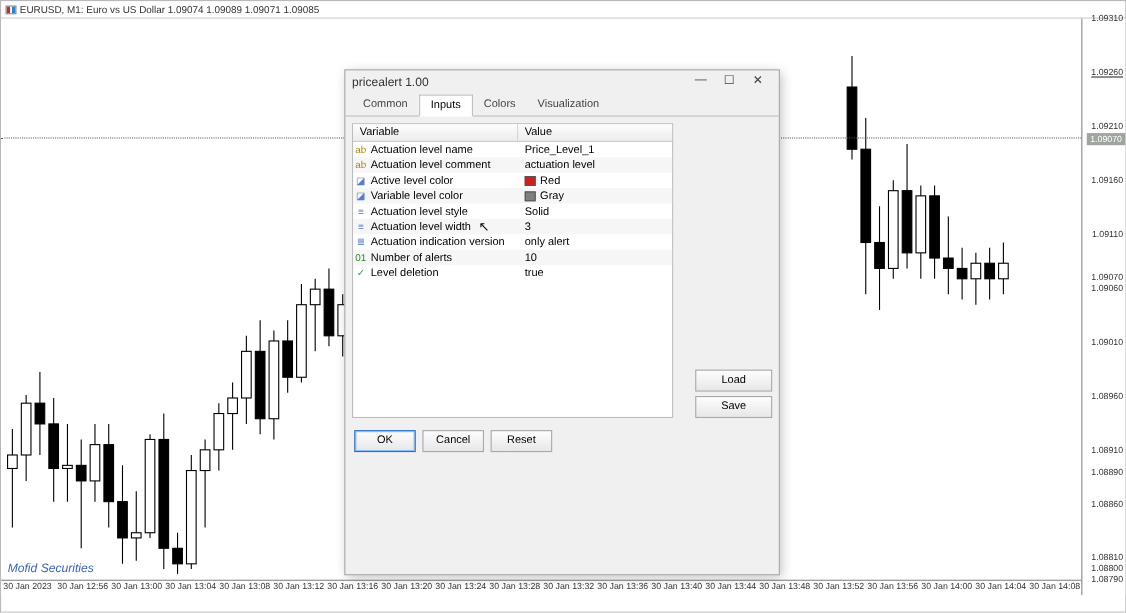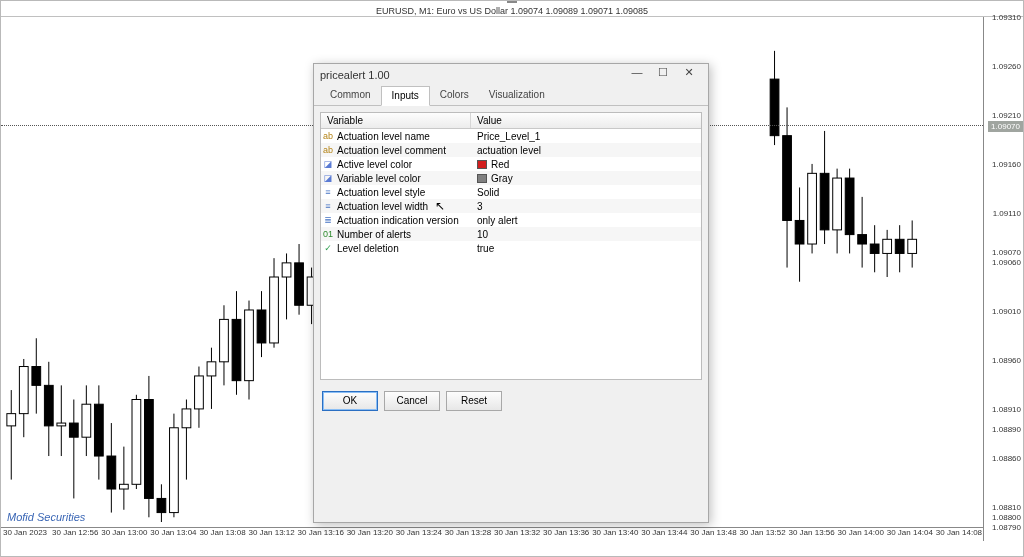--- a/index.html
+++ b/index.html
@@ -1,20 +1,20 @@
 <!DOCTYPE html>
 <html><head>
 <meta charset="utf-8">
 <style>
 * { box-sizing: border-box; margin: 0; padding: 0; font-family: "Segoe UI", Tahoma, Arial, sans-serif; }
 html, body { width: 1024px; height: 557px; background: #fff; overflow: hidden; }
 
 
 .outer-frame { width: 1024px; height: 557px; border: 1px solid #b9b9b9; box-shadow: 0 0 4px rgba(0,0,0,.05); }
-.title-row   { height: 16px; border-bottom: 1px solid #c0c0c0; font-size: 9px; display: flex; align-items: center; gap: 3px; padding: 0 4px; color: #333; flex-direction: column; }
+.title-row   { height: 16px; border-bottom: 1px solid #c0c0c0; font-size: 9px; display: flex; align-items: center; gap: 3px; padding: 0 4px; color: #333; }
 .title-row .sym-flag { width: 10px; height: 8px; background: linear-gradient(90deg,#d22 33%,#fff 33% 66%,#28c 66%); border: 1px solid #888; }
 
 .chart-area  { position: relative; height: 524px; background: #fff; }
 .y-axis      { position: absolute; right: 0; top: 0; width: 40px; height: 100%; border-left: 1px solid #888; font-size: 8px; color: #333; }
 .y-axis .tick { position: absolute; right: 2px; transform: translateY(-50%); }
 .y-axis .px-tag { position: absolute; right: 0; padding: 1px 3px; background: #a0a5a0; color:#fff; font-size:8px; }
 
 .x-axis      { position: absolute; left: 0; bottom: 0; height: 14px; width: calc(100% - 40px); border-top: 1px solid #888; font-size: 8px; color: #333; display: flex; }
 .x-axis span { flex: 1; text-align: left; padding-left: 2px; white-space: nowrap; overflow: hidden; }
 
@@ -148,21 +148,21 @@
         <rect x="877.774358974359" y="207.3076923076955" width="8.758974358974358" height="14.134615384603734" fill="#fff" stroke="#000" stroke-width="1"></rect>
         <line x1="894.6666666666666" y1="193.17307692307088" x2="894.6666666666666" y2="240.2884615384724" stroke="#000" stroke-width="1"></line>
         <rect x="890.2871794871794" y="207.3076923076955" width="8.758974358974358" height="14.134615384603734" fill="#000" stroke="#000" stroke-width="1"></rect>
         <line x1="907.1794871794872" y1="188.46153846154328" x2="907.1794871794872" y2="235.57692307692386" stroke="#000" stroke-width="1"></line>
         <rect x="902.8" y="207.3076923076955" width="8.758974358974358" height="14.134615384603734" fill="#fff" stroke="#000" stroke-width="1"></rect>
       </svg>
     <div class="hr-line"></div>
     <div class="y-axis">
       <span class="px-tag" style="top:104px">1.09070</span>
     <span class="tick" style="top: 0px;">1.09310</span>
-        <span class="tick" style="top: 49.0385px;">1.09260</span>
+        <span class="tick" style="top: 49.0385px; text-decoration: underline;">1.09260</span>
         <span class="tick" style="top: 98.0769px;">1.09210</span>
         <span class="tick" style="top: 147.115px;">1.09160</span>
         <span class="tick" style="top: 196.154px;">1.09110</span>
         <span class="tick" style="top: 235.385px;">1.09070</span>
         <span class="tick" style="top: 245.192px;">1.09060</span>
         <span class="tick" style="top: 294.231px;">1.09010</span>
         <span class="tick" style="top: 343.269px;">1.08960</span>
         <span class="tick" style="top: 392.308px;">1.08910</span>
         <span class="tick" style="top: 411.923px;">1.08890</span>
         <span class="tick" style="top: 441.346px;">1.08860</span>
@@ -276,20 +276,24 @@
               </div>
               <div class="grid-r">
                 <span class="ic" style="color:#2e9e4f">✓</span>
                 <span class="c1">Level deletion</span>
                 <span class="c2">
                   <span>true</span>
                 </span>
               </div>
             </div>
         </div>
+        <div class="right-btns">
+          <div class="btn">Load</div>
+          <div class="btn">Save</div>
+        </div>
       </div>
 
       <div class="dlg-footer">
         <div class="btn primary">OK</div>
         <div class="btn">Cancel</div>
         <div class="btn">Reset</div>
       </div>
     </div>
 
     <div class="cursor">↖</div>

